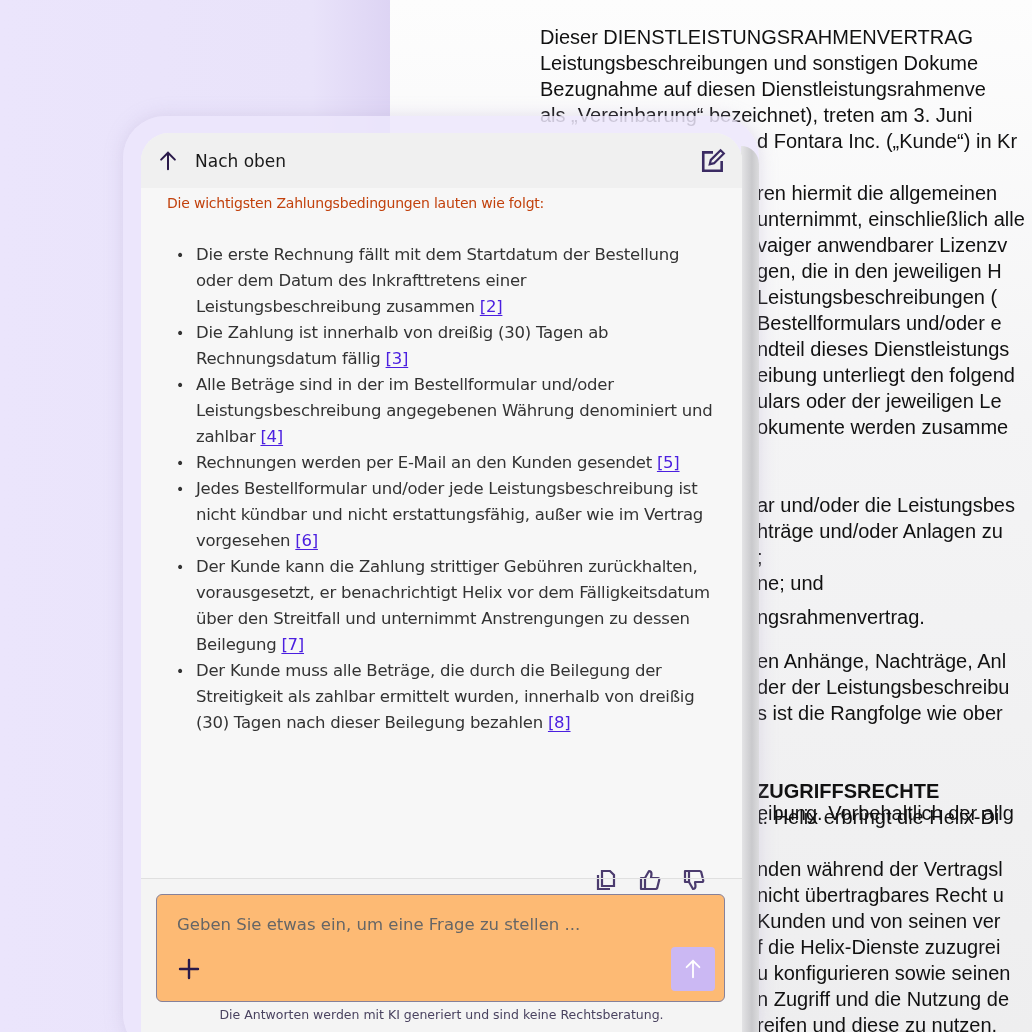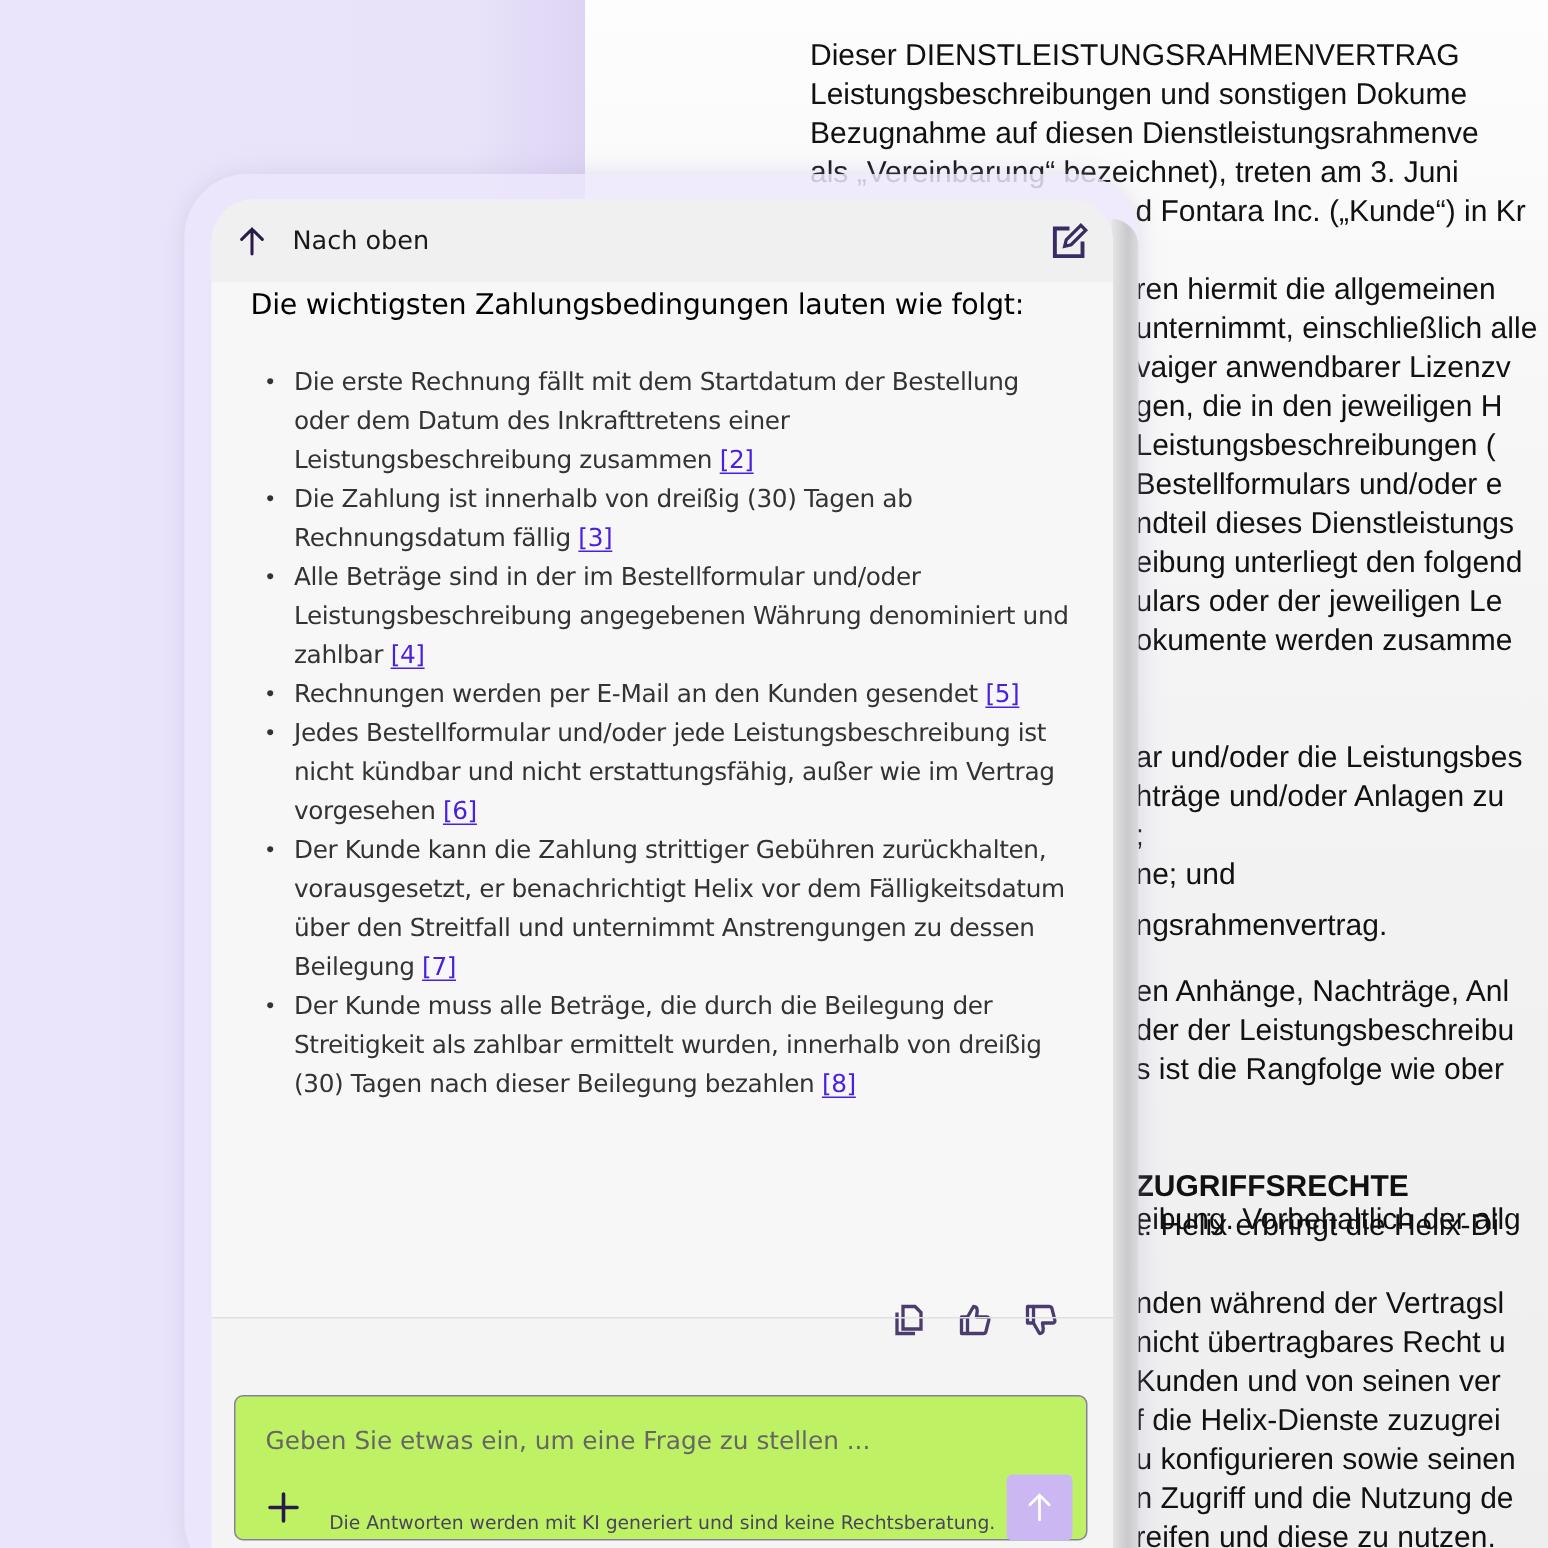--- a/index.html
+++ b/index.html
@@ -51,21 +51,21 @@
     .header .up-icon { width: 22px; height: 22px; color: #2a1a4a; }
     .header .title {
       margin-left: 16px; font-family: "DejaVu Sans", sans-serif; font-size: 17px; color: #1a1a1a;
     }
     .header .edit-btn { margin-left: auto; width: 26px; height: 26px; color: #3b2b63; }
     .messages {
       position: absolute; top: 55px; left: 0; right: 0; height: 690px;
       background: #f7f7f7; padding: 2px 26px 0 26px;
     }
     .intro {
-      font-family: "DejaVu Sans", sans-serif; font-size: 19px; color: #000000; line-height: 26px;
+      font-family: "DejaVu Sans", sans-serif; font-size: 14px; color: #c2410c; line-height: 26px;
       letter-spacing: -0.2px;
     }
     ul.bullets { list-style: none; margin-top: 26px; }
     ul.bullets li {
       position: relative; padding-left: 29px;
       font-family: "DejaVu Sans", sans-serif; font-size: 16.5px; color: #333;
       line-height: 26px; letter-spacing: -0.25px;
     }
     ul.bullets li::before {
       content: "•"; position: absolute; left: 9px; top: 0; color: #333; font-size: 14px;
@@ -74,22 +74,22 @@
       color: #4b1fe0; text-decoration: underline; text-underline-offset: 3px; cursor: pointer;
     }
     .actions {
       position: absolute; right: 36px; top: 680px; display: flex; gap: 20px;
     }
     .actions .act { width: 24px; height: 24px; color: #4b3b6e; cursor: pointer; }
     .divider {
       position: absolute; left: 0; right: 0; top: 745px; height: 1px; background: #e0e0e0;
     }
     .composer {
-      position: absolute; left: 15px; top: 761px; width: 569px; height: 97px;
-      border: 1.5px solid #86819a; border-radius: 6px; background: #bef264; margin-top: 36px;
+      position: absolute; left: 15px; top: 761px; width: 569px; height: 108px;
+      border: 1.5px solid #86819a; border-radius: 6px; background: #fdba74;
     }
     .composer input {
       position: absolute; left: 20px; top: 14px; width: 500px; height: 30px;
       border: none; background: transparent; outline: none;
       font-family: "DejaVu Sans", sans-serif; font-size: 16.5px; color: #555;
     }
     .composer input::placeholder { color: #666; }
     .composer .plus-btn {
       position: absolute; left: 20px; top: 62px; width: 24px; height: 24px; color: #2a1a4a; cursor: pointer;
     }

